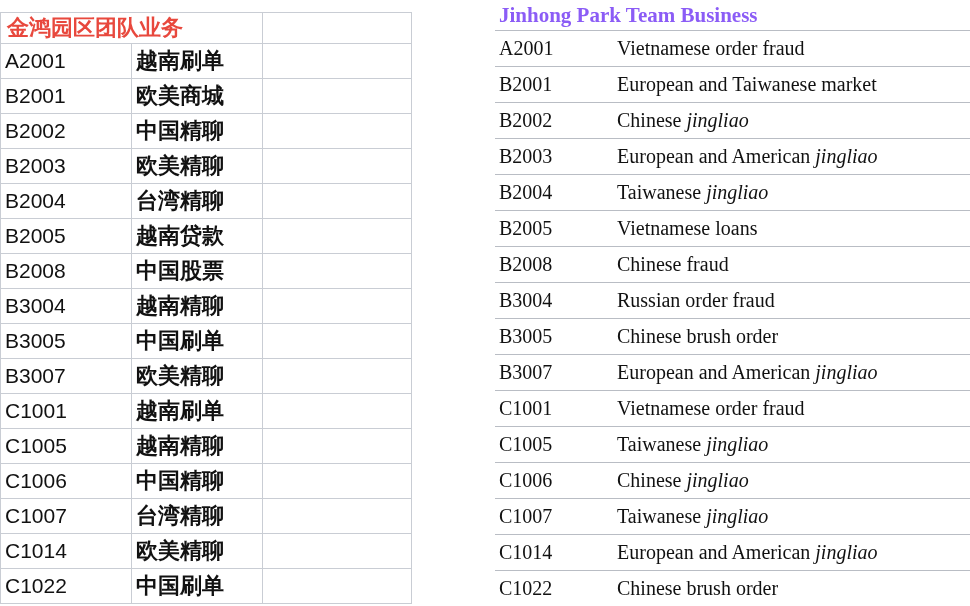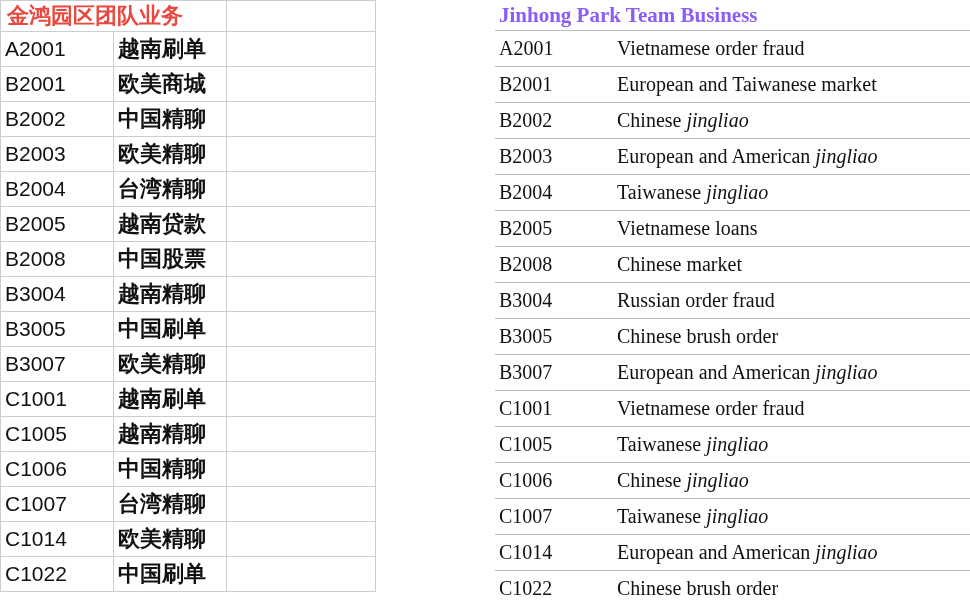--- a/index.html
+++ b/index.html
@@ -17,22 +17,22 @@
   .page {
     position: relative;
     width: 970px;
     height: 606px;
   }
 
   
   .left-table {
     position: absolute;
     left: 0;
-    top: 0;
-    width: 376px;
+    top: 12px;
+    width: 412px;
     border-collapse: collapse;
     table-layout: fixed;
   }
   .left-table td {
     border: 1px solid #c9cdd4;
     height: 34px;
     padding: 0 4px;
     vertical-align: middle;
     overflow: hidden;
     white-space: nowrap;
@@ -234,21 +234,21 @@
           <tr>
             <td class="col-code-en">B2004</td>
             <td class="col-name-en"><span>Taiwanese </span><span class="ital">jingliao</span></td>
           </tr>
           <tr>
             <td class="col-code-en">B2005</td>
             <td class="col-name-en"><span>Vietnamese loans</span><span class="ital"></span></td>
           </tr>
           <tr>
             <td class="col-code-en">B2008</td>
-            <td class="col-name-en"><span>Chinese market</span><span class="ital"></span></td>
+            <td class="col-name-en"><span>Chinese fraud</span><span class="ital"></span></td>
           </tr>
           <tr>
             <td class="col-code-en">B3004</td>
             <td class="col-name-en"><span>Russian order fraud</span><span class="ital"></span></td>
           </tr>
           <tr>
             <td class="col-code-en">B3005</td>
             <td class="col-name-en"><span>Chinese brush order</span><span class="ital"></span></td>
           </tr>
           <tr>

